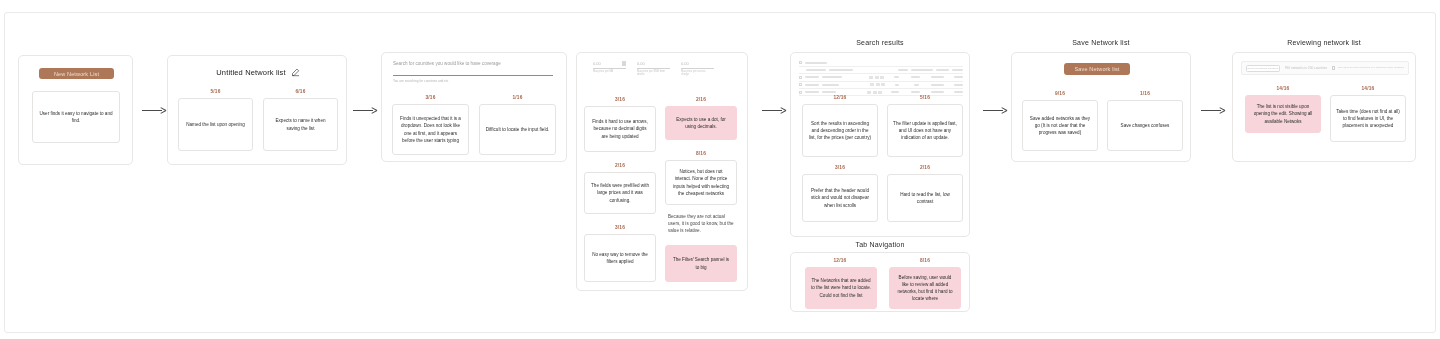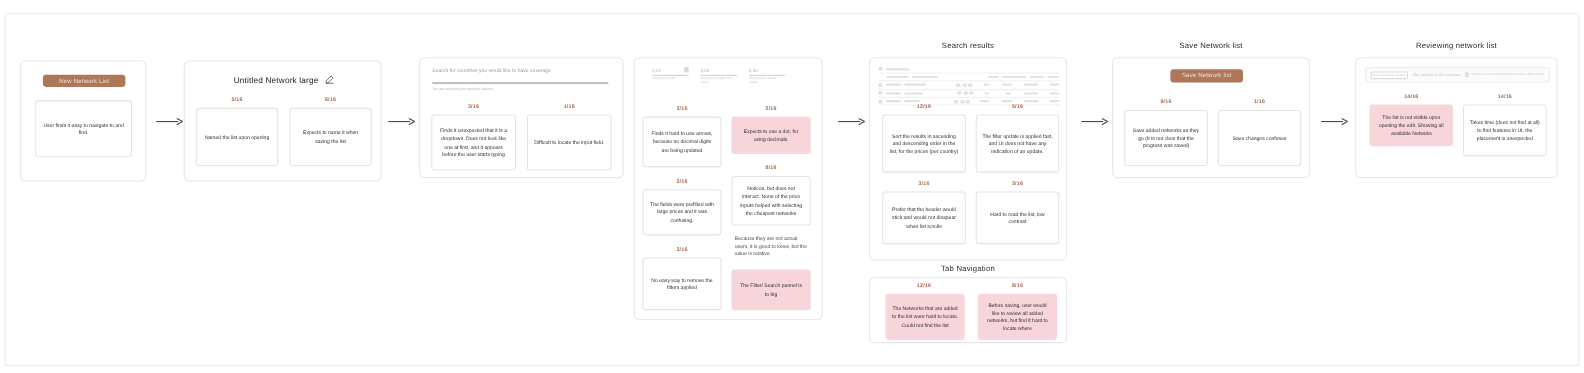--- a/index.html
+++ b/index.html
@@ -197,21 +197,21 @@
     <div class="note" style="left:13px; top:35px; width:88px; height:52px;">User finds it easy to navigate to and find.</div>
   </div>
 
   <div class="arrow" style="left:142px; top:105px;">
     <div class="shaft"></div>
     <div class="head"></div>
   </div>
 
   <div class="panel" style="left:167px; top:55px; width:180px; height:110px;">
     <div class="list-title-wrap" style="left:0; top:12px; width:180px;">
-      <span class="list-title">Untitled Network large</span>
+      <span class="list-title">Untitled Network list</span>
       <svg class="pencil-icon" viewBox="0 0 24 24" fill="none" stroke="#333" stroke-width="1.7" stroke-linecap="round" stroke-linejoin="round">
         <path d="M16.5 3.5l4 4L8 20H4v-4z"></path>
         <path d="M4.5 20.5h16"></path>
       </svg>
     </div>
 
     <div class="vote" style="left:10px; top:33px; width:75px;">5/16</div>
     <div class="vote" style="left:95px; top:33px; width:75px;">6/16</div>
 
     <div class="note" style="left:10px; top:42px; width:75px; height:53px;">Named the list upon opening</div>

